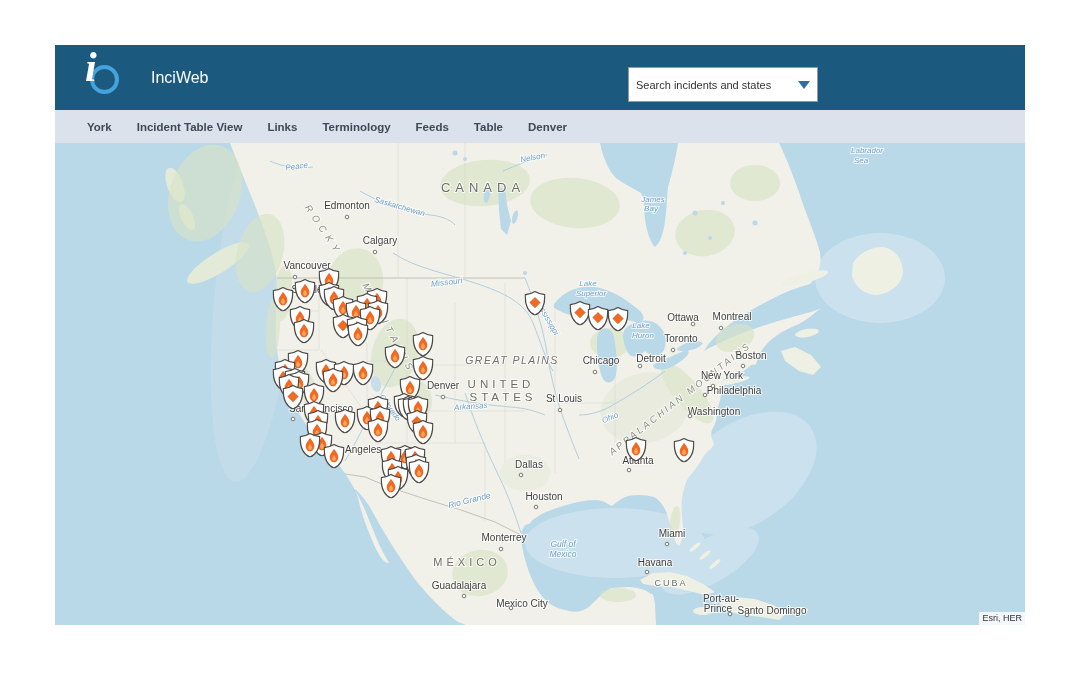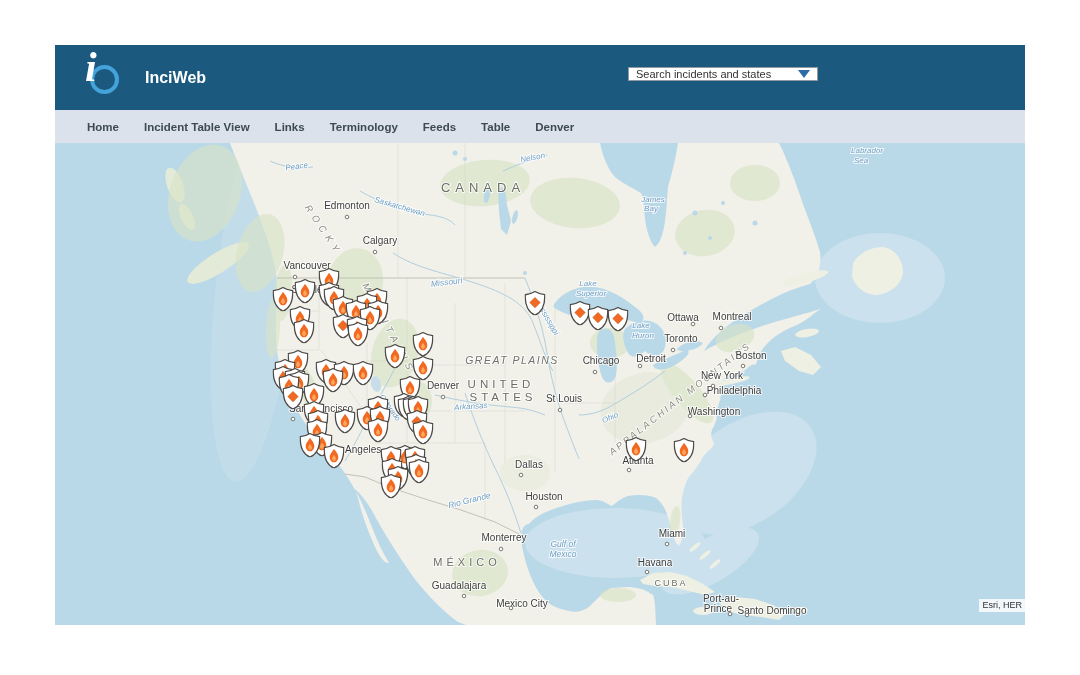--- a/index.html
+++ b/index.html
@@ -4,33 +4,33 @@
 <style>
   html,body{margin:0;padding:0;background:#fff;}
   body{width:1080px;height:675px;position:relative;font-family:"Liberation Sans",sans-serif;overflow:hidden;}
   .page{position:absolute;left:55px;top:45px;width:970px;}
 
   
   .hdr{height:65px;background:#1b5a7e;position:relative;display:flex;align-items:center;}
   .logo{position:relative;width:42px;height:48px;margin-left:26px;flex:0 0 auto;cursor:pointer;}
   .logo-ring{position:absolute;left:9px;top:11px;width:21px;height:21px;border:4.5px solid #45a3dc;border-radius:50%;}
   .logo-i{position:absolute;left:4px;top:-8px;font-family:"Liberation Serif",serif;font-style:italic;font-weight:bold;font-size:42px;color:#fff;line-height:1;}
-  .title{color:#fff;font-weight:bold;font-size:16px;margin-left:22px;}
-  .search{position:absolute;left:573px;top:22px;width:190px;height:14px;background:#fff;border:1px solid #8f9aa3;box-sizing:border-box;display:flex;align-items:center;justify-content:space-between;padding:0 7px;cursor:pointer;}
+  .title{color:#fff;font-weight:normal;font-size:16px;margin-left:28px;}
+  .search{position:absolute;left:573px;top:22px;width:190px;height:35px;background:#fff;border:1px solid #8f9aa3;box-sizing:border-box;display:flex;align-items:center;justify-content:space-between;padding:0 7px;cursor:pointer;}
   .search-text{font-size:11px;color:#333;}
   .caret{width:0;height:0;border-left:6px solid transparent;border-right:6px solid transparent;border-top:8px solid #2e6da4;}
 
   
   .nav{height:33px;background:#dbe2eb;display:flex;align-items:center;gap:25px;padding-left:32px;}
   .nav-item{font-size:11.5px;font-weight:bold;color:#3d4954;cursor:pointer;white-space:nowrap;}
 
   
   .map{position:relative;width:970px;height:482px;background:#b9d8e8;overflow:hidden;}
   .map svg{position:absolute;left:0;top:0;}
-  .attr{position:absolute;right:0;bottom:13px;background:rgba(255,255,255,.8);font-size:9px;color:#323232;padding:0 3px;line-height:13px;}
+  .attr{position:absolute;right:0;bottom:0;background:rgba(255,255,255,.8);font-size:9px;color:#323232;padding:0 3px;line-height:13px;}
 
   
   text.lbl{paint-order:stroke;stroke:rgba(255,255,255,.75);stroke-width:2px;font-family:"Liberation Sans",sans-serif;}
   .lbl-city{font-size:10px;fill:#3d3d3b;}
   .lbl-water{font-style:italic;fill:#6f9fc4;}
   .lbl-country{fill:#6d6d66;}
   .lbl-region{font-style:italic;fill:#72726c;}
   .lbl-range{font-style:italic;fill:#8a8a82;}
   .city-dot{fill:#fff;stroke:#77776f;stroke-width:1;}
 </style>
@@ -45,21 +45,21 @@
       <span class="logo-i">i</span>
     </div>
     <div class="title">InciWeb</div>
     <div class="search">
       <span class="search-text">Search incidents and states</span>
       <span class="caret"></span>
     </div>
   </div>
 
   <div class="nav">
-    <span class="nav-item">Home</span>
+    <span class="nav-item">York</span>
     <span class="nav-item">Incident Table View</span>
     <span class="nav-item">Links</span>
     <span class="nav-item">Terminology</span>
     <span class="nav-item">Feeds</span>
     <span class="nav-item">Table</span>
     <span class="nav-item">Denver</span>
   </div>
 
   <div class="map">
     <svg width="970" height="482" viewBox="0 0 970 482">

